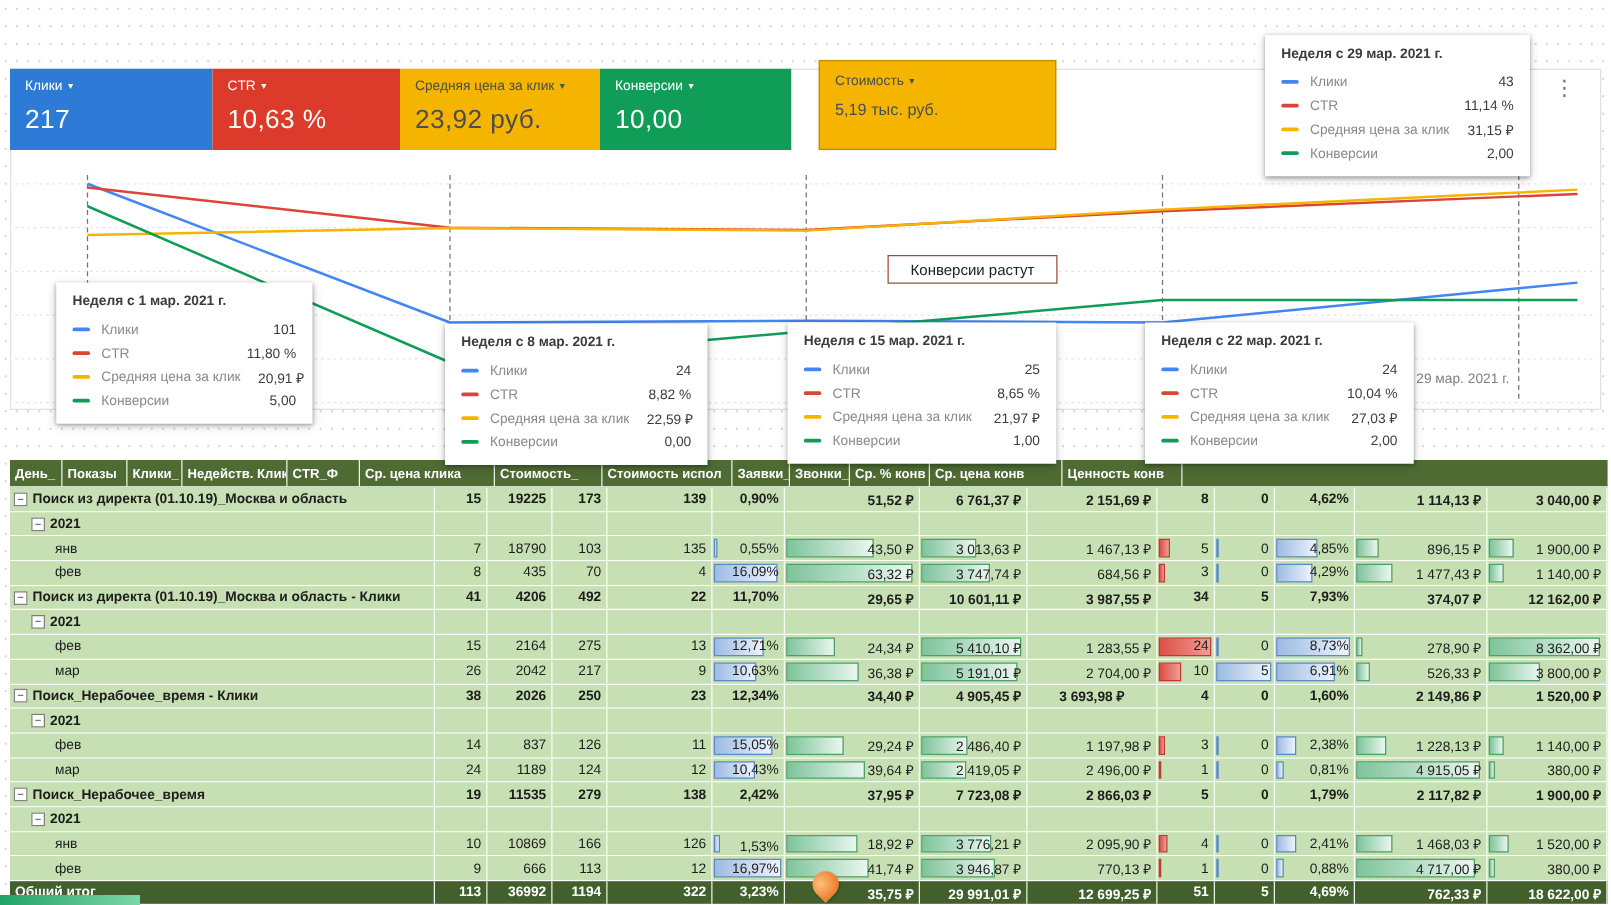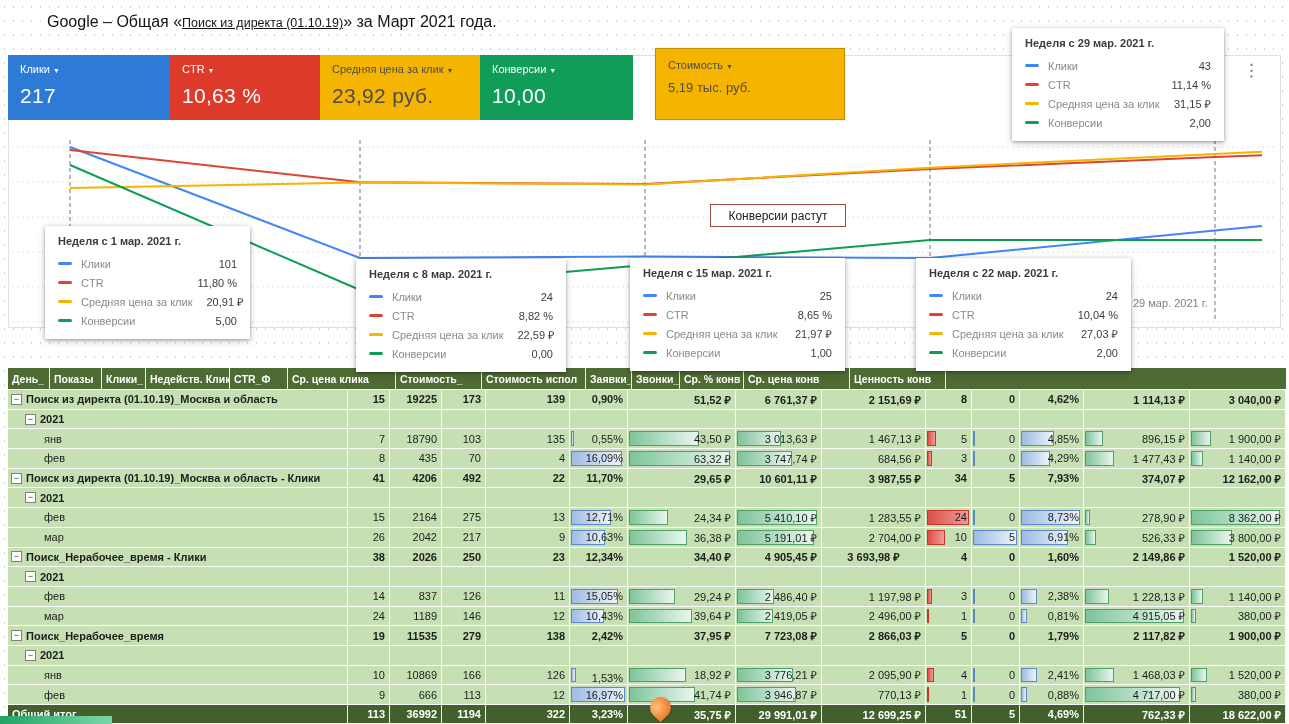--- a/index.html
+++ b/index.html
@@ -47,21 +47,20 @@
   .droplet{position:absolute;left:650px;top:697px;width:22px;height:26px;z-index:9;}
   .droplet .ball{width:21px;height:21px;border-radius:50% 50% 50% 0;transform:rotate(-45deg);background:radial-gradient(circle at 38% 35%,#ffc078,#ed7d31 72%);box-shadow:0 1px 2px rgba(0,0,0,.3);}
   .bstrip{position:absolute;left:0;top:716px;width:112px;height:8px;background:linear-gradient(90deg,#21a366,#7cd5a8);z-index:9;}
 </style>
 </head>
 <body>
 
 <div class="stage">
   <div class="dots"></div>
 
-  <div class="page-title"><span>Google – Общая «</span><span class="title-mid">Поиск из директа (01.10.19)</span><span>» за Март 2021 года.</span></div>
 
   <div class="panel"></div>
 
   <div class="scorecard-strip">
       <div class="tile" style="background: rgb(45, 123, 214); color: rgb(255, 255, 255); width: 162px;">
         <div class="tile-label"><span>Клики</span><span class="caret">▼</span></div>
         <div class="tile-value">217</div>
       </div>
       <div class="tile" style="background: rgb(220, 59, 43); color: rgb(255, 255, 255); width: 150px;">
         <div class="tile-label"><span>CTR</span><span class="caret">▼</span></div>
@@ -680,21 +679,21 @@
         <div class="pcell" style="width: 340px; padding-left: 36px;">
           <span class="cv">мар</span>
         </div>
         <div class="pcell num" style="width: 42px;">
           <span class="cv">24</span>
         </div>
         <div class="pcell num" style="width: 52px;">
           <span class="cv">1189</span>
         </div>
         <div class="pcell num" style="width: 44px;">
-          <span class="cv">146</span>
+          <span class="cv">124</span>
         </div>
         <div class="pcell num" style="width: 84px;">
           <span class="cv">12</span>
         </div>
         <div class="pcell num" style="width: 58px;">
           <div class="dbar blue" style="width: 58%;"></div>
           <span class="cv">10,43%</span>
         </div>
         <div class="pcell num" style="width: 108px;">
           <div class="dbar green" style="width: 59%;"></div>

